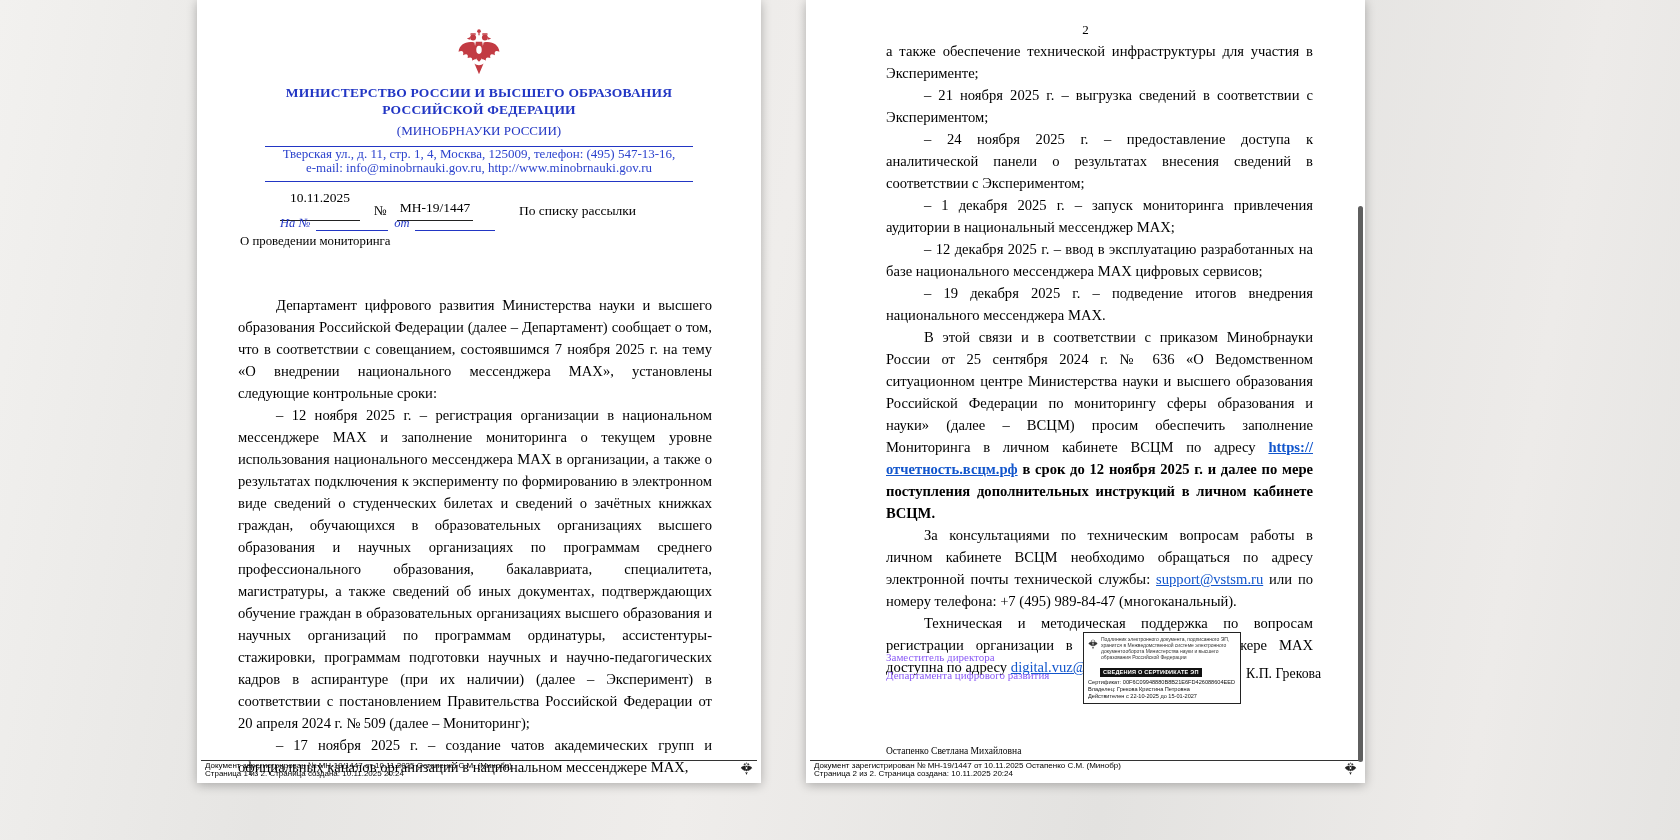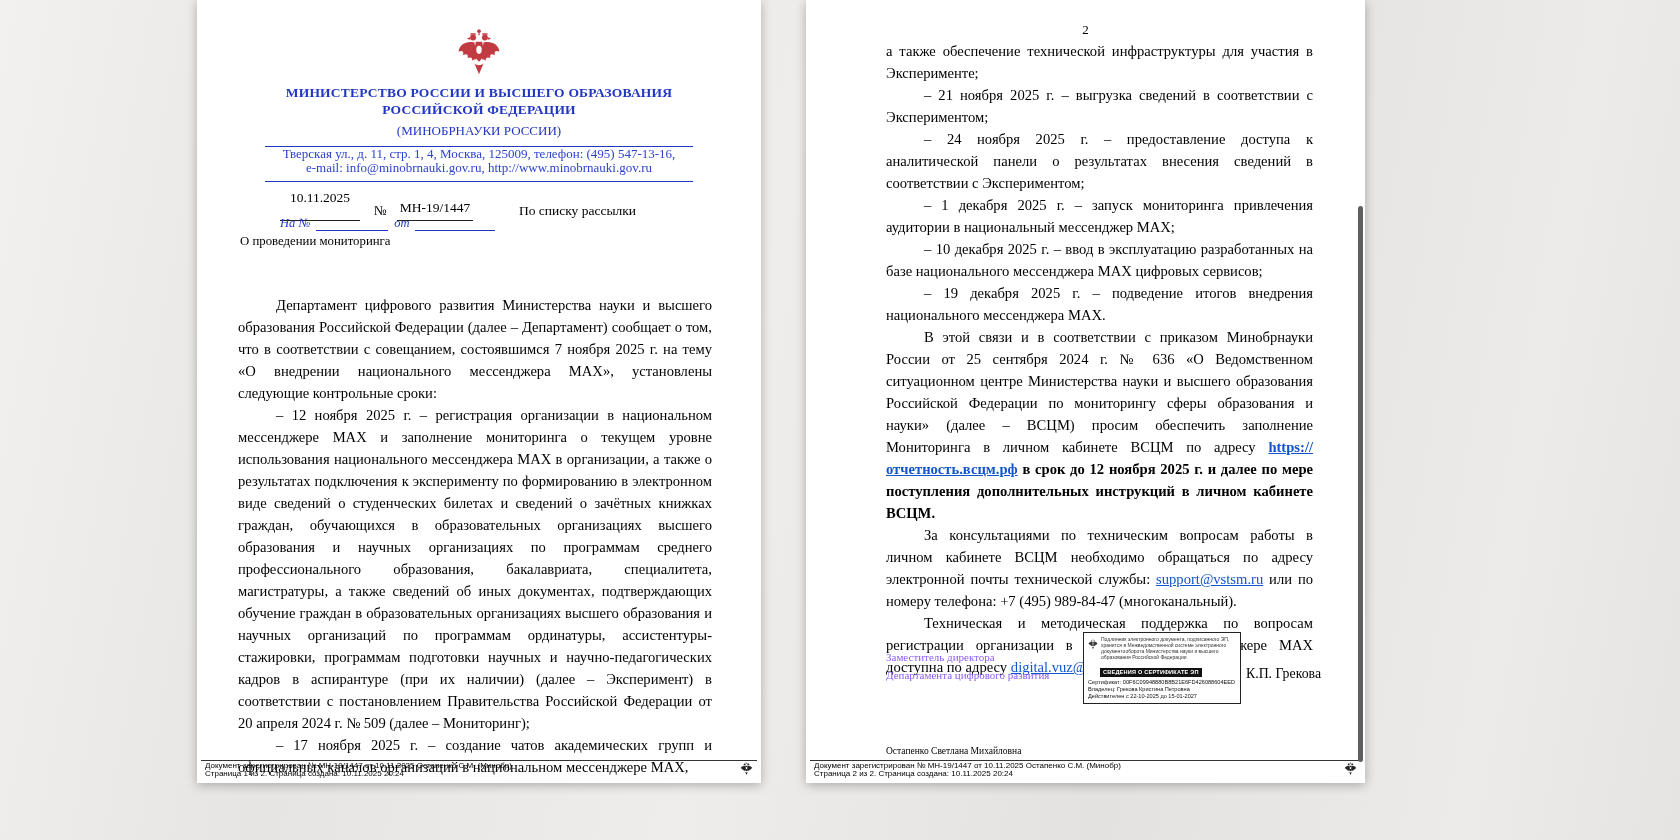--- a/index.html
+++ b/index.html
@@ -135,21 +135,21 @@
   </div>
 
   <div class="page page-right">
     <div class="page-num">2</div>
 
     <div class="body-text right-body">
         <p class=""><span>а также обеспечение технической инфраструктуры для участия в Эксперименте;</span></p>
         <p class="indent"><span>– 21 ноября 2025 г. – выгрузка сведений в соответствии с Экспериментом;</span></p>
         <p class="indent"><span>– 24 ноября 2025 г. – предоставление доступа к аналитической панели о результатах внесения сведений в соответствии с Экспериментом;</span></p>
         <p class="indent"><span>– 1 декабря 2025 г. – запуск мониторинга привлечения аудитории в национальный мессенджер MAX;</span></p>
-        <p class="indent"><span>– 10 декабря 2025 г. – ввод в эксплуатацию разработанных на базе национального мессенджера MAX цифровых сервисов;</span></p>
+        <p class="indent"><span>– 12 декабря 2025 г. – ввод в эксплуатацию разработанных на базе национального мессенджера MAX цифровых сервисов;</span></p>
         <p class="indent"><span>– 19 декабря 2025 г. – подведение итогов внедрения национального мессенджера MAX.</span></p>
         <p class="indent"><span>В этой связи и в соответствии с приказом Минобрнауки России от 25 сентября 2024 г. № 636 «О Ведомственном ситуационном центре Министерства науки и высшего образования Российской Федерации по мониторингу сферы образования и науки» (далее – ВСЦМ) просим обеспечить заполнение Мониторинга в личном кабинете ВСЦМ по адресу </span><a href="#" class="doc-link bold">https://отчетность.всцм.рф</a><span class="bold"> </span><span class="bold">в срок до 12 ноября 2025 г. и далее по мере поступления дополнительных инструкций в личном кабинете ВСЦМ.</span></p>
         <p class="indent"><span>За консультациями по техническим вопросам работы в личном кабинете ВСЦМ необходимо обращаться по адресу электронной почты технической службы: </span><a href="#" class="doc-link">support@vstsm.ru</a><span> или по номеру телефона: +7 (495) 989-84-47 (многоканальный).</span></p>
         <p class="indent"><span>Техническая и методическая поддержка по вопросам регистрации организации в национальном мессенджере MAX доступна по адресу </span><a href="#" class="doc-link">digital.vuz@max.ru</a><span>.</span></p>
       </div>
 
     <div class="sig-pos">
       <div>Заместитель директора</div>
       <div>Департамента цифрового развития</div>
     </div>

